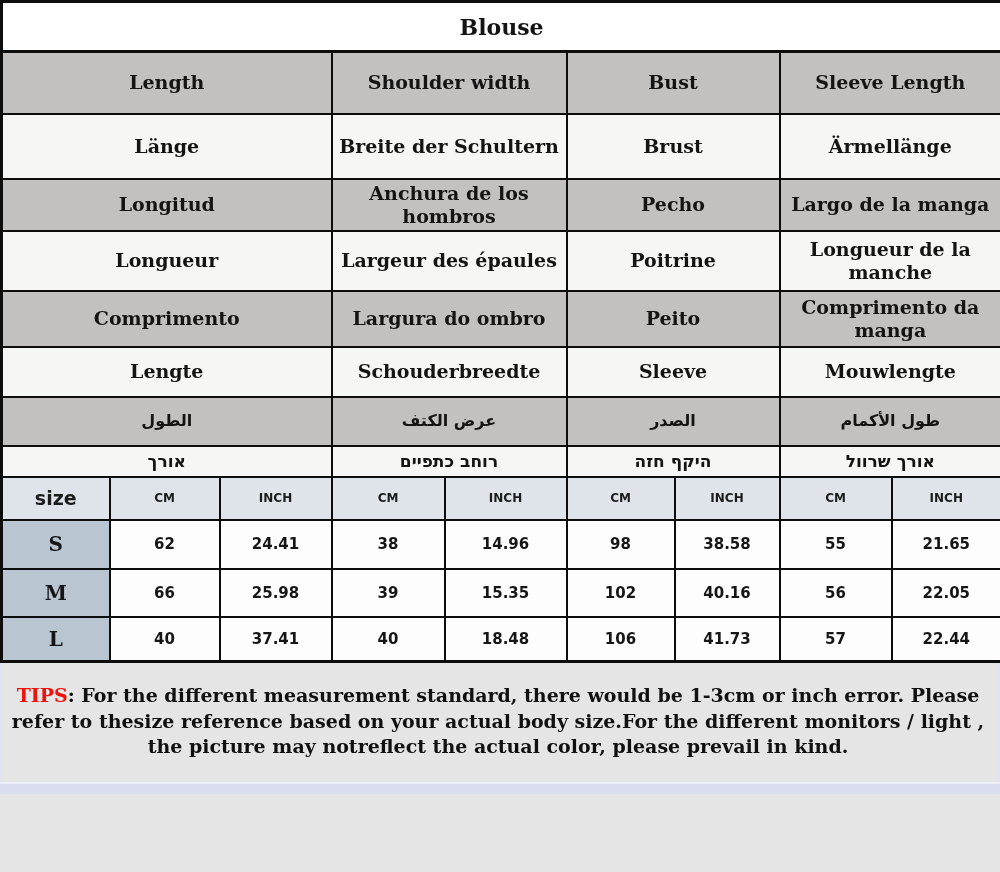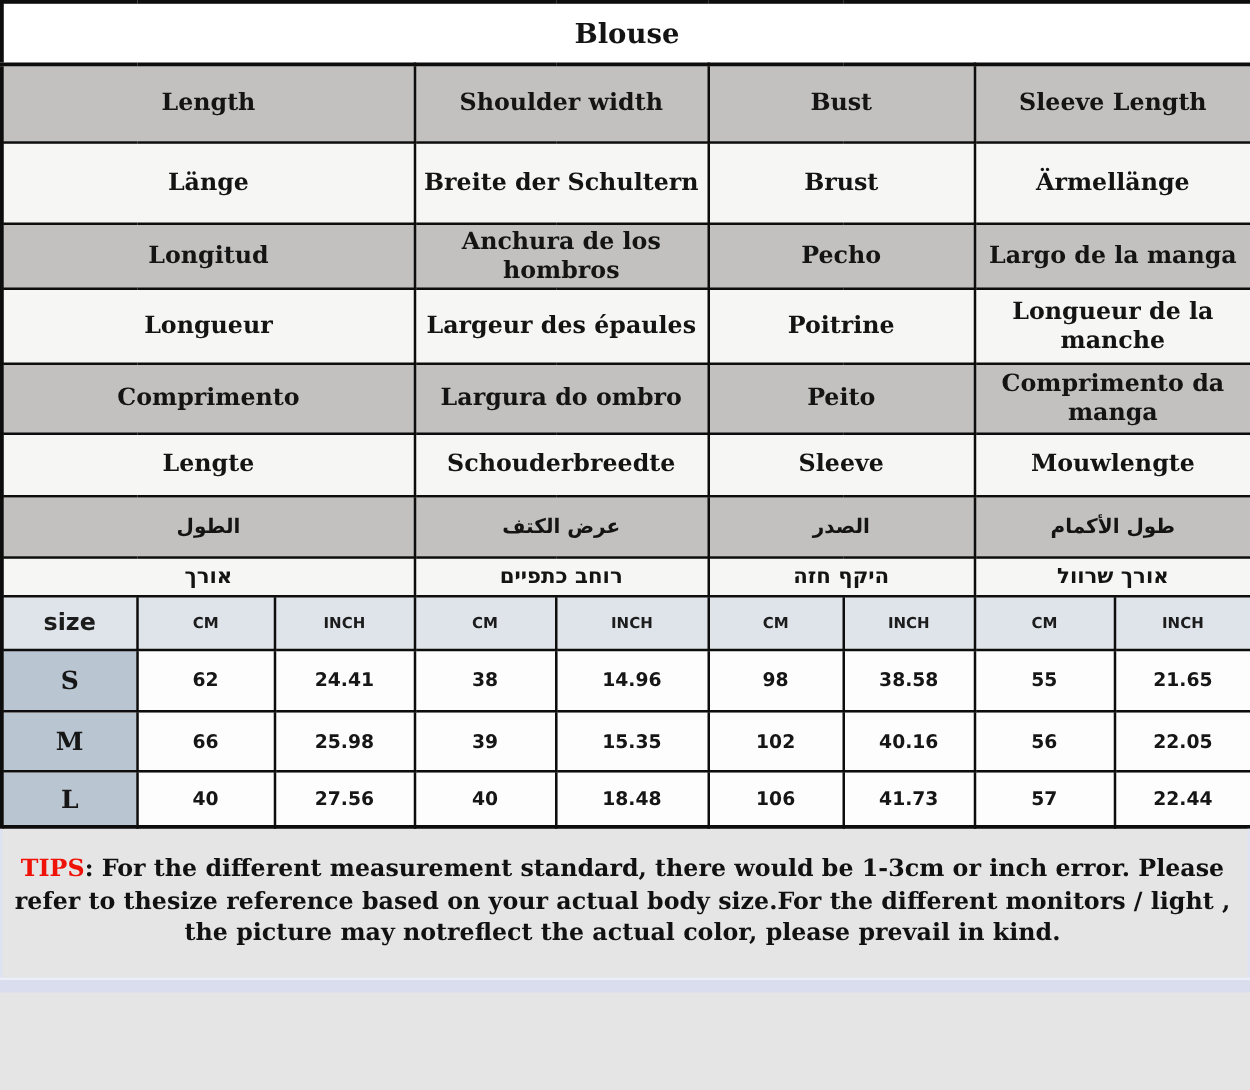--- a/index.html
+++ b/index.html
@@ -217,21 +217,21 @@
       <td>39</td>
       <td>15.35</td>
       <td>102</td>
       <td>40.16</td>
       <td>56</td>
       <td>22.05</td>
     </tr>
     <tr class="size-row row-l">
       <td class="size-label">L</td>
       <td>40</td>
-      <td>27.56</td>
+      <td>37.41</td>
       <td>40</td>
       <td>18.48</td>
       <td>106</td>
       <td>41.73</td>
       <td>57</td>
       <td>22.44</td>
     </tr>
   </tbody>
     </table>
 

